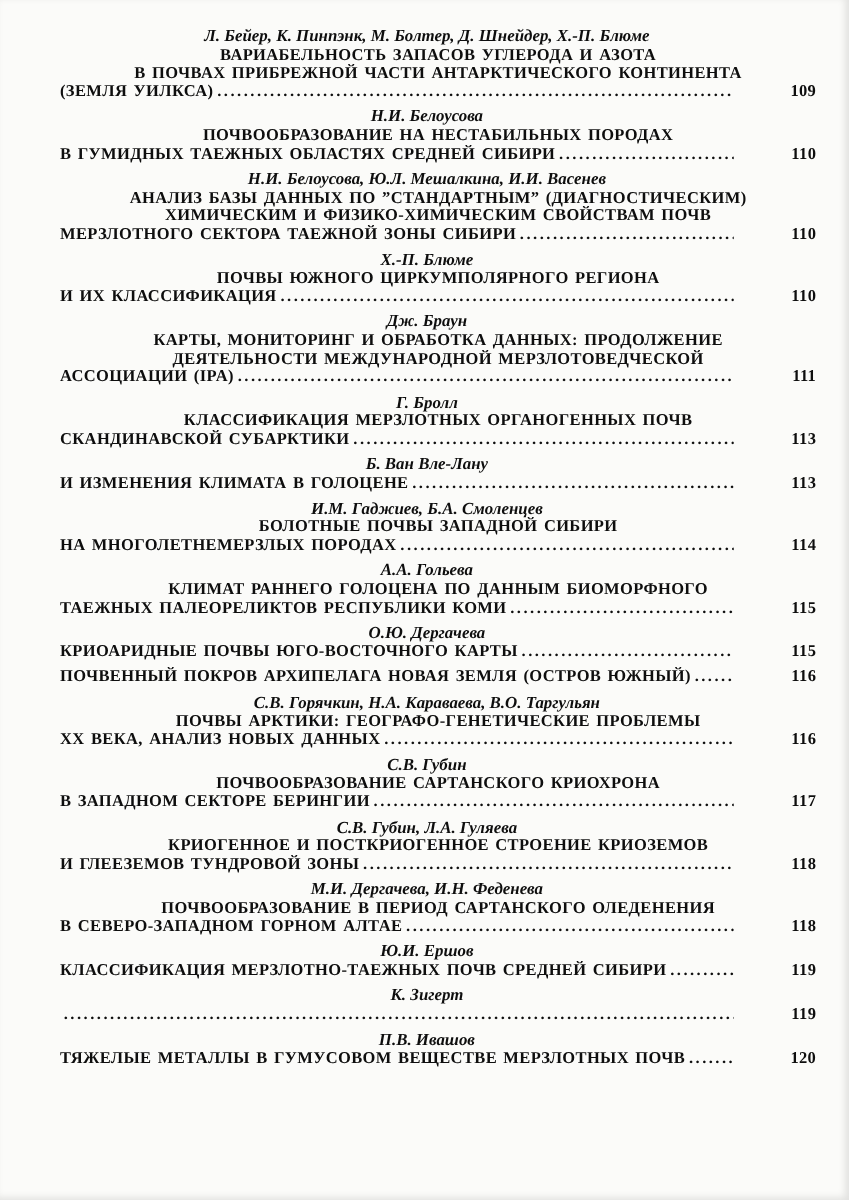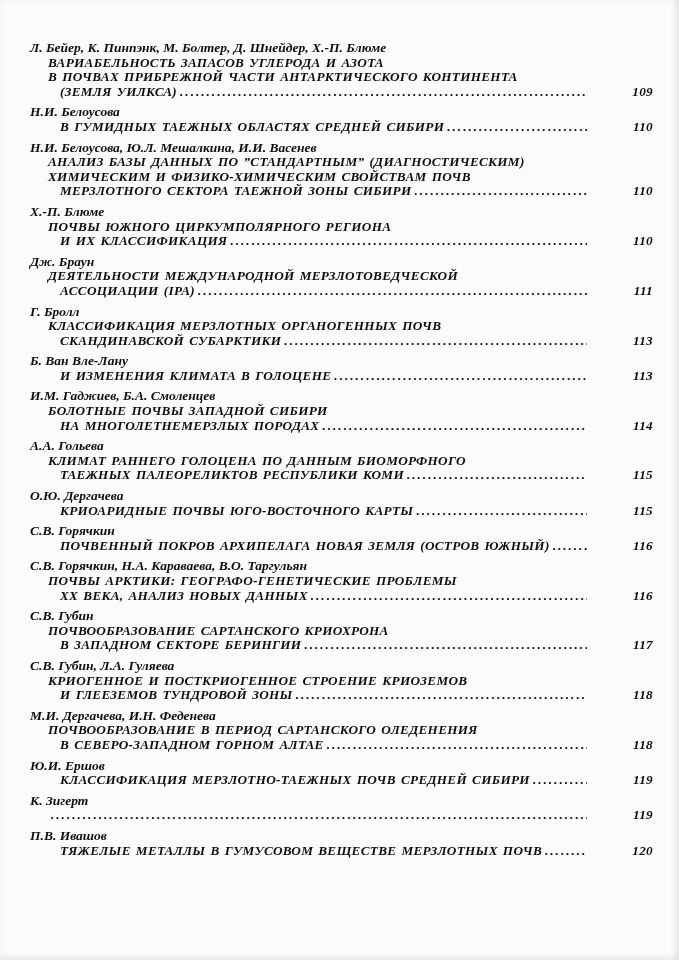--- a/index.html
+++ b/index.html
@@ -6,47 +6,47 @@
   body {
     width: 679px;
     height: 960px;
     background: #fbfbf9;
     color: #0e0e0e;
     font-family: "Liberation Serif", serif;
     overflow: hidden;
     box-shadow: inset -3px -2px 6px rgba(0,0,0,0.10);
   }
   .toc {
-    padding: 41px 26px 0 30px;
+    padding: 22px 26px 0 30px;
     box-sizing: border-box;
+    text-align: center;
   }
   .entry { margin-bottom: 6px; }
   .authors {
     font-style: italic;
     font-weight: bold;
     font-size: 13.5px;
     line-height: 14.6px;
     white-space: nowrap;
   }
   .title-line {
     font-weight: bold;
     font-size: 13.2px;
     line-height: 14.6px;
     letter-spacing: 0.3px;
     word-spacing: 1.5px;
     padding-left: 18px;
     white-space: nowrap;
-    font-style: italic;
   }
   .title-line.leader {
     display: flex;
     align-items: baseline;
     white-space: nowrap;
   }
-  .ttext { white-space: nowrap; flex: 0 0 auto; margin-left: 12px; }
+  .ttext { white-space: nowrap; flex: 0 0 auto; }
   .dots {
     flex: 1 1 auto;
     overflow: hidden;
     white-space: nowrap;
     letter-spacing: 2px;
     margin: 0 1px 0 3px;
     min-width: 8px;
     font-weight: bold;
   }
   .pnum {
@@ -70,20 +70,21 @@
             <span class="ttext">(ЗЕМЛЯ УИЛКСА)</span>
             <span class="dots">........................................................................................................................................................................................................</span>
             <span class="pnum">109</span>
           </div>
         </div>
   </div>
 
   <div class="entry">
     <div class="authors">Н.И. Белоусова</div>
     <div class="titles">
+          <div class="title-line">ПОЧВООБРАЗОВАНИЕ НА НЕСТАБИЛЬНЫХ ПОРОДАХ</div>
           <div class="title-line leader">
             <span class="ttext">В ГУМИДНЫХ ТАЕЖНЫХ ОБЛАСТЯХ СРЕДНЕЙ СИБИРИ</span>
             <span class="dots">........................................................................................................................................................................................................</span>
             <span class="pnum">110</span>
           </div>
         </div>
   </div>
 
   <div class="entry">
     <div class="authors">Н.И. Белоусова, Ю.Л. Мешалкина, И.И. Васенев</div>
@@ -106,20 +107,21 @@
             <span class="ttext">И ИХ КЛАССИФИКАЦИЯ</span>
             <span class="dots">........................................................................................................................................................................................................</span>
             <span class="pnum">110</span>
           </div>
         </div>
   </div>
 
   <div class="entry">
     <div class="authors">Дж. Браун</div>
     <div class="titles">
+          <div class="title-line">КАРТЫ, МОНИТОРИНГ И ОБРАБОТКА ДАННЫХ: ПРОДОЛЖЕНИЕ</div>
           <div class="title-line">ДЕЯТЕЛЬНОСТИ МЕЖДУНАРОДНОЙ МЕРЗЛОТОВЕДЧЕСКОЙ</div>
           <div class="title-line leader">
             <span class="ttext">АССОЦИАЦИИ (IPA)</span>
             <span class="dots">........................................................................................................................................................................................................</span>
             <span class="pnum">111</span>
           </div>
         </div>
   </div>
 
   <div class="entry">
@@ -174,21 +176,20 @@
     <div class="titles">
           <div class="title-line leader">
             <span class="ttext">КРИОАРИДНЫЕ ПОЧВЫ ЮГО-ВОСТОЧНОГО КАРТЫ</span>
             <span class="dots">........................................................................................................................................................................................................</span>
             <span class="pnum">115</span>
           </div>
         </div>
   </div>
 
   <div class="entry">
-    <div class="authors">С.В. Горячкин</div>
     <div class="titles">
           <div class="title-line leader">
             <span class="ttext">ПОЧВЕННЫЙ ПОКРОВ АРХИПЕЛАГА НОВАЯ ЗЕМЛЯ (ОСТРОВ ЮЖНЫЙ)</span>
             <span class="dots">........................................................................................................................................................................................................</span>
             <span class="pnum">116</span>
           </div>
         </div>
   </div>
 
   <div class="entry">

